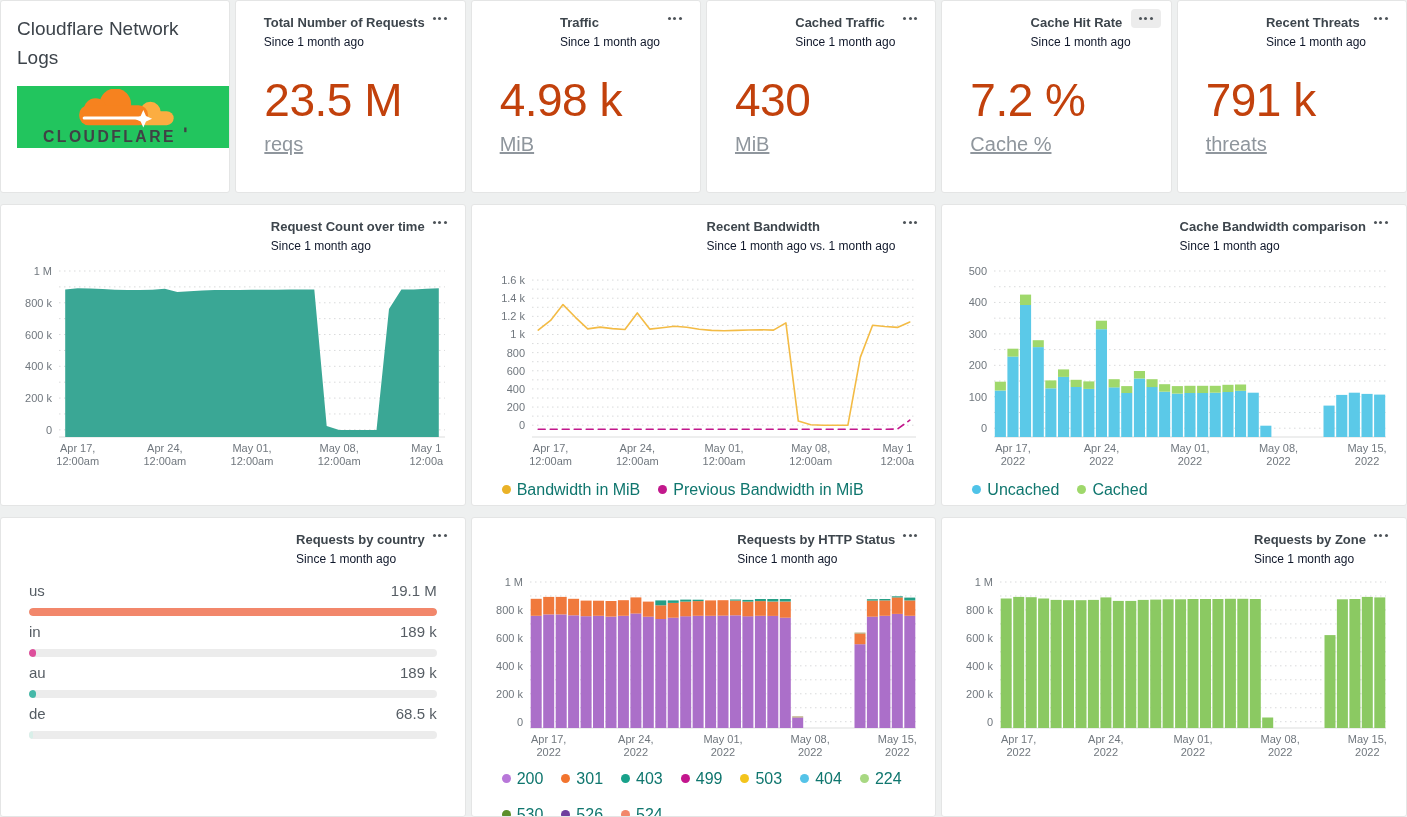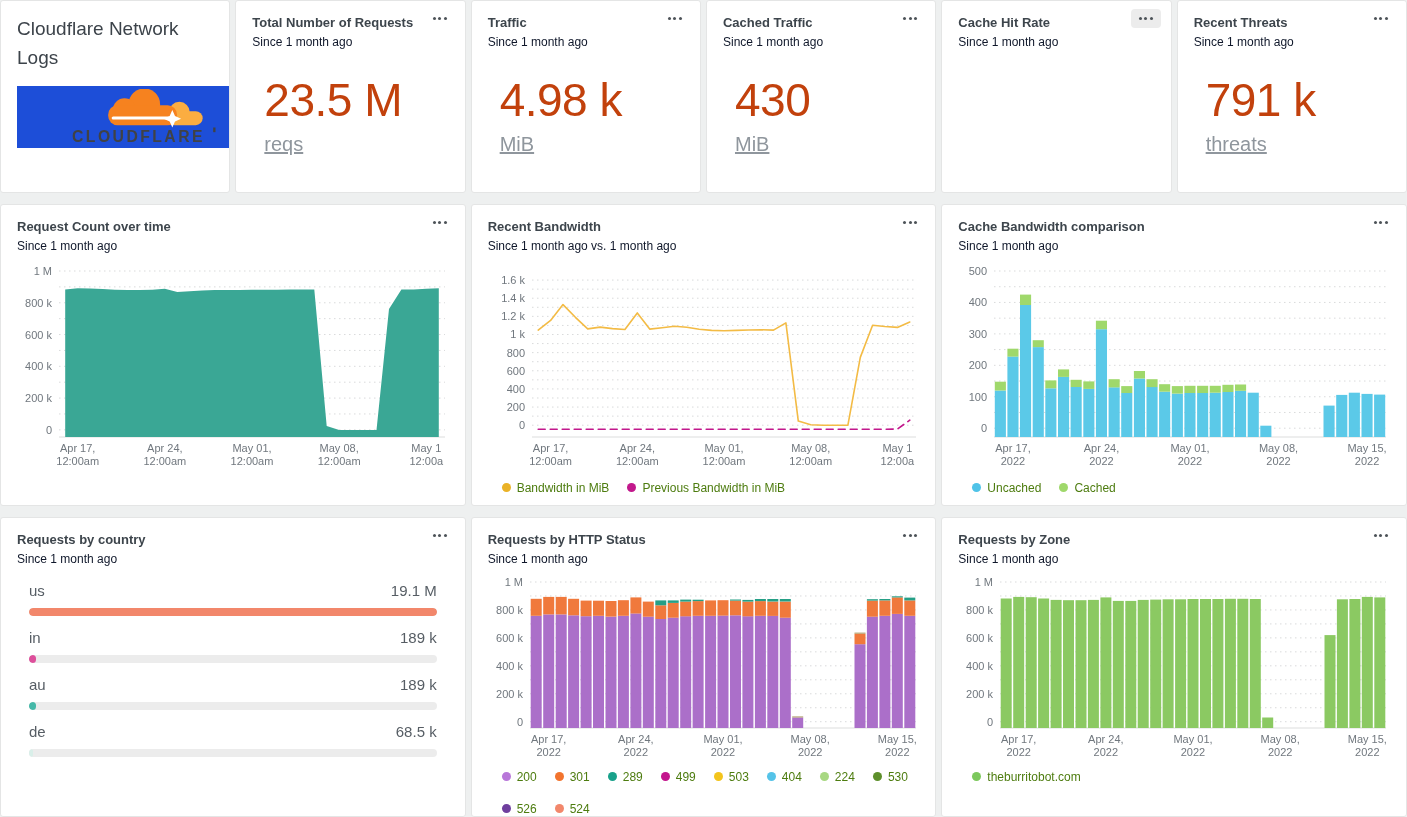--- a/index.html
+++ b/index.html
@@ -2,42 +2,42 @@
 <html><head>
 <meta charset="utf-8">
 <style>
   html,body{margin:0;padding:0;background:#eef0f0;font-family:"Liberation Sans","DejaVu Sans",sans-serif;}
   .board{width:1407px;height:817px;display:flex;flex-direction:column;gap:11px;background:#eef0f0;overflow:hidden;}
   .row{display:grid;gap:5px;}
   .row1{grid-template-columns:repeat(6,1fr);height:205px;}
   .row2{grid-template-columns:repeat(3,1fr);height:302px;}
   .row3{grid-template-columns:repeat(3,1fr);height:300px;}
   .panel{background:#ffffff;border:1px solid #e4e5e5;border-radius:3px;box-sizing:border-box;position:relative;overflow:hidden;padding:14px 16px;}
-  .ph{display:flex;justify-content:space-between;align-items:flex-start;}
+  .ph{display:flex;justify-content:flex-end;align-items:flex-start;}
   .p-title{font-size:13px;font-weight:700;color:#3d454c;line-height:1.3;}
   .p-sub{font-size:12px;color:#0f172a;margin-top:3px;}
   .menu{display:flex;gap:2.5px;align-items:center;padding:8px 8px;border-radius:4px;cursor:pointer;margin:-6px -6px 0 0;}
   .menu i{width:3px;height:3px;border-radius:50%;background:#4d5358;display:block;}
   .menu.active{background:#ececec;}
   
   .stat-body{padding:26px 0 0 12px;}
   .stat-value{font-size:46px;font-weight:500;color:#c2410c;letter-spacing:-0.5px;line-height:1.1;}
   .stat-unit{font-size:20px;color:#8f969d;margin-top:8px;text-decoration:underline;}
   
   .brand-title{font-size:19px;color:#3c434a;line-height:1.5;font-weight:400;}
-  .logo-box{margin-top:14px;width:214px;height:62px;background:#1d4ed8;display:flex;align-items:center;justify-content:flex-end;}
+  .logo-box{margin-top:14px;width:214px;height:62px;background:#22c55e;display:flex;align-items:center;justify-content:flex-start;}
   
   .chart-wrap{margin-top:10px;}
   svg{display:block;}
   .legend{display:flex;gap:18px;margin:6px 0 0 14px;flex-wrap:wrap;}
-  .legend .li{display:flex;align-items:center;gap:6px;font-size:12px;color:#4d7c0f;cursor:pointer;}
+  .legend .li{display:flex;align-items:center;gap:6px;font-size:16px;color:#0f766e;cursor:pointer;}
   .legend .dot{width:9px;height:9px;border-radius:50%;display:inline-block;}
   
   .gauge-rows{margin-top:16px;padding:0 12px;}
-  .g-row{margin-bottom:13px;}
+  .g-row{margin-bottom:7px;}
   .g-top{display:flex;justify-content:space-between;align-items:baseline;font-size:15px;color:#565d64;margin-bottom:9px;}
   .g-track{height:8px;background:#ececec;border-radius:4px;position:relative;overflow:hidden;}
   .g-fill{height:8px;border-radius:4px;position:absolute;left:0;top:0;}
 </style>
 </head>
 <body>
 
 <div class="board">
 
   <div class="row row1">
@@ -120,20 +120,24 @@
       <div class="ph">
         <div>
           <div class="p-title">Cache Hit Rate</div>
           <div class="p-sub">Since 1 month ago</div>
         </div>
         <div class="menu active">
             <i></i>
             <i></i>
             <i></i>
           </div>
+      </div>
+      <div class="stat-body">
+        <div class="stat-value">7.2 %</div>
+        <div class="stat-unit">Cache %</div>
       </div>
     </div>
 
     <div class="panel">
       <div class="ph">
         <div>
           <div class="p-title">Recent Threats</div>
           <div class="p-sub">Since 1 month ago</div>
         </div>
         <div class="menu">
@@ -537,21 +541,21 @@
             <span class="li">
               <span class="dot" style="background: rgb(184, 119, 217);"></span>
               <span>200</span>
             </span>
             <span class="li">
               <span class="dot" style="background: rgb(242, 116, 46);"></span>
               <span>301</span>
             </span>
             <span class="li">
               <span class="dot" style="background: rgb(24, 161, 138);"></span>
-              <span>289</span>
+              <span>403</span>
             </span>
             <span class="li">
               <span class="dot" style="background: rgb(195, 21, 141);"></span>
               <span>499</span>
             </span>
             <span class="li">
               <span class="dot" style="background: rgb(243, 196, 28);"></span>
               <span>503</span>
             </span>
             <span class="li">
@@ -641,23 +645,17 @@
             <rect x="266.9" y="22.8" width="11.0" height="129.2" fill="#8bc962"></rect>
             <rect x="279.3" y="22.8" width="11.0" height="129.2" fill="#8bc962"></rect>
             <rect x="291.8" y="23.0" width="11.0" height="129.0" fill="#8bc962"></rect>
             <rect x="304.2" y="141.5" width="11.0" height="10.5" fill="#8bc962"></rect>
             <rect x="366.5" y="59.1" width="11.0" height="92.9" fill="#8bc962"></rect>
             <rect x="378.9" y="23.3" width="11.0" height="128.7" fill="#8bc962"></rect>
             <rect x="391.4" y="23.0" width="11.0" height="129.0" fill="#8bc962"></rect>
             <rect x="403.8" y="20.9" width="11.0" height="131.1" fill="#8bc962"></rect>
             <rect x="416.3" y="21.4" width="11.0" height="130.6" fill="#8bc962"></rect>
           </svg>
-        <div class="legend">
-            <span class="li">
-              <span class="dot" style="background: rgb(124, 200, 92);"></span>
-              <span>theburritobot.com</span>
-            </span>
-          </div>
       </div>
     </div>
   </div>
 
 </div>
 
 </body></html>

